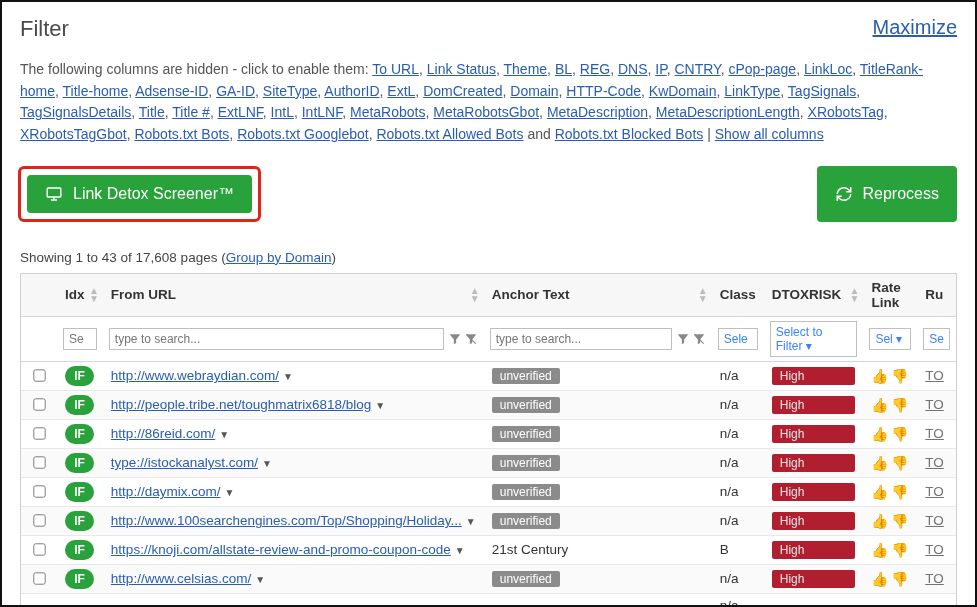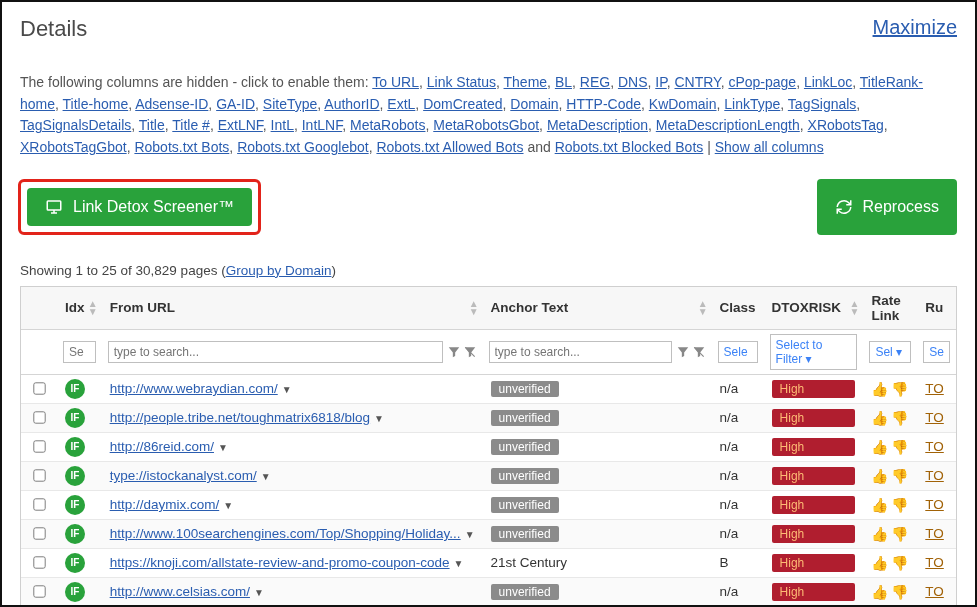--- a/index.html
+++ b/index.html
@@ -29,21 +29,21 @@
     font-size: 22px;
     color: #4a4a4a;
     font-weight: 400;
   }
   .maximize {
     font-size: 20px;
     color: #2a5db0;
     text-decoration: underline;
   }
   .hidden-cols {
-    margin-top: 30px;
+    margin-top: 17px;
     font-size: 14px;
     color: #555;
     line-height: 1.55;
   }
   .hidden-cols a, .linklike {
     color: #2a5db0;
     text-decoration: underline;
   }
   .action-row {
     display: flex;
@@ -135,67 +135,67 @@
     vertical-align: middle;
     color: #333;
     white-space: nowrap;
   }
   tbody.data tr:nth-child(even) td { background: #fafafa; }
   .chk { transform: scale(0.95); }
   .if-badge {
     display: inline-flex;
     align-items: center;
     justify-content: center;
-    width: 20px; height: 20px;
+    width: 29px; height: 20px;
     border-radius: 10px;
     background: #29a23b;
     color: #fff;
-    font-size: 10px;
+    font-size: 12px;
     font-weight: 700;
   }
   .urlcell a { color: #2a5db0; text-decoration: underline; }
   .caret { color: #555; font-size: 10px; margin-left: 4px; }
   .badge-unv {
     display: inline-block;
     background: #8b8b8b;
     color: #fff;
     font-size: 12px;
     padding: 1px 8px;
     border-radius: 2px;
   }
   .badge-high {
     display: inline-block;
     background: #b01e2f;
-    color: #fdba74;
+    color: #e5e5e5;
     font-size: 12px;
     padding: 2px 0;
     width: 100%;
     text-align: left;
     text-indent: 8px;
     border-radius: 2px;
   }
   .thumbs { color: #c7c7c7; font-size: 14px; display: inline-flex; gap: 3px; }
-  .rulink { color: #a16207; text-decoration: underline; }
+  .rulink { color: #737373; text-decoration: underline; }
   .col-chk   { width: 30px; }
   .col-idx   { width: 46px; margin-left: 16px; }
   .col-url   { width: 370px; }
   .col-anchor{ width: 250px; }
   .col-class { width: 48px; text-align: center; }
   .col-risk  { width: 102px; }
   .col-rate  { width: 48px; }
   .col-ru    { width: 30px; }
 </style>
 </head>
 <body>
 
 <div class="frame">
   <div class="inner">
 
     <div class="head-row">
-      <div class="title">Details</div>
+      <div class="title">Filter</div>
       <a class="maximize">Maximize</a>
     </div>
 
     <div class="hidden-cols">
       <span>The following columns are hidden - click to enable them: </span>
       <span id="hidden-cols-list"><a>To URL</a>, <a>Link Status</a>, <a>Theme</a>, <a>BL</a>, <a>REG</a>, <a>DNS</a>, <a>IP</a>, <a>CNTRY</a>, <a>cPop-page</a>, <a>LinkLoc</a>, <a>TitleRank-home</a>, <a>Title-home</a>, <a>Adsense-ID</a>, <a>GA-ID</a>, <a>SiteType</a>, <a>AuthorID</a>, <a>ExtL</a>, <a>DomCreated</a>, <a>Domain</a>, <a>HTTP-Code</a>, <a>KwDomain</a>, <a>LinkType</a>, <a>TagSignals</a>, <a>TagSignalsDetails</a>, <a>Title</a>, <a>Title #</a>, <a>ExtLNF</a>, <a>IntL</a>, <a>IntLNF</a>, <a>MetaRobots</a>, <a>MetaRobotsGbot</a>, <a>MetaDescription</a>, <a>MetaDescriptionLength</a>, <a>XRobotsTag</a>, <a>XRobotsTagGbot</a>, <a>Robots.txt Bots</a>, <a>Robots.txt Googlebot</a>, <a>Robots.txt Allowed Bots</a></span>
       <span> and </span>
       <a>Robots.txt Blocked Bots</a>
       <span> | </span>
       <a>Show all columns</a>
@@ -218,21 +218,21 @@
             <path d="M21 12a9 9 0 0 1-15 6l-3-3"></path>
             <polyline points="21 3 21 9 15 9"></polyline>
             <polyline points="3 21 3 15 9 15"></polyline>
           </svg>
         <span>Reprocess</span>
       </button>
     </div>
 
     <div class="info-row">
       <div>
-        <span>Showing 1 to 25 of 30,829 pages (</span><a>Group by Domain</a><span>)</span>
+        <span>Showing 1 to 43 of 17,608 pages (</span><a>Group by Domain</a><span>)</span>
       </div>
     </div>
 
     <div class="tbl-wrap">
       <table>
         <thead>
           <tr>
             <th class="col-chk"></th>
             <th class="col-idx"><span>Idx</span><span class="sort">▲<br>▼</span></th>
             <th class="col-url"><span>From URL</span><span class="sort">▲<br>▼</span></th>

